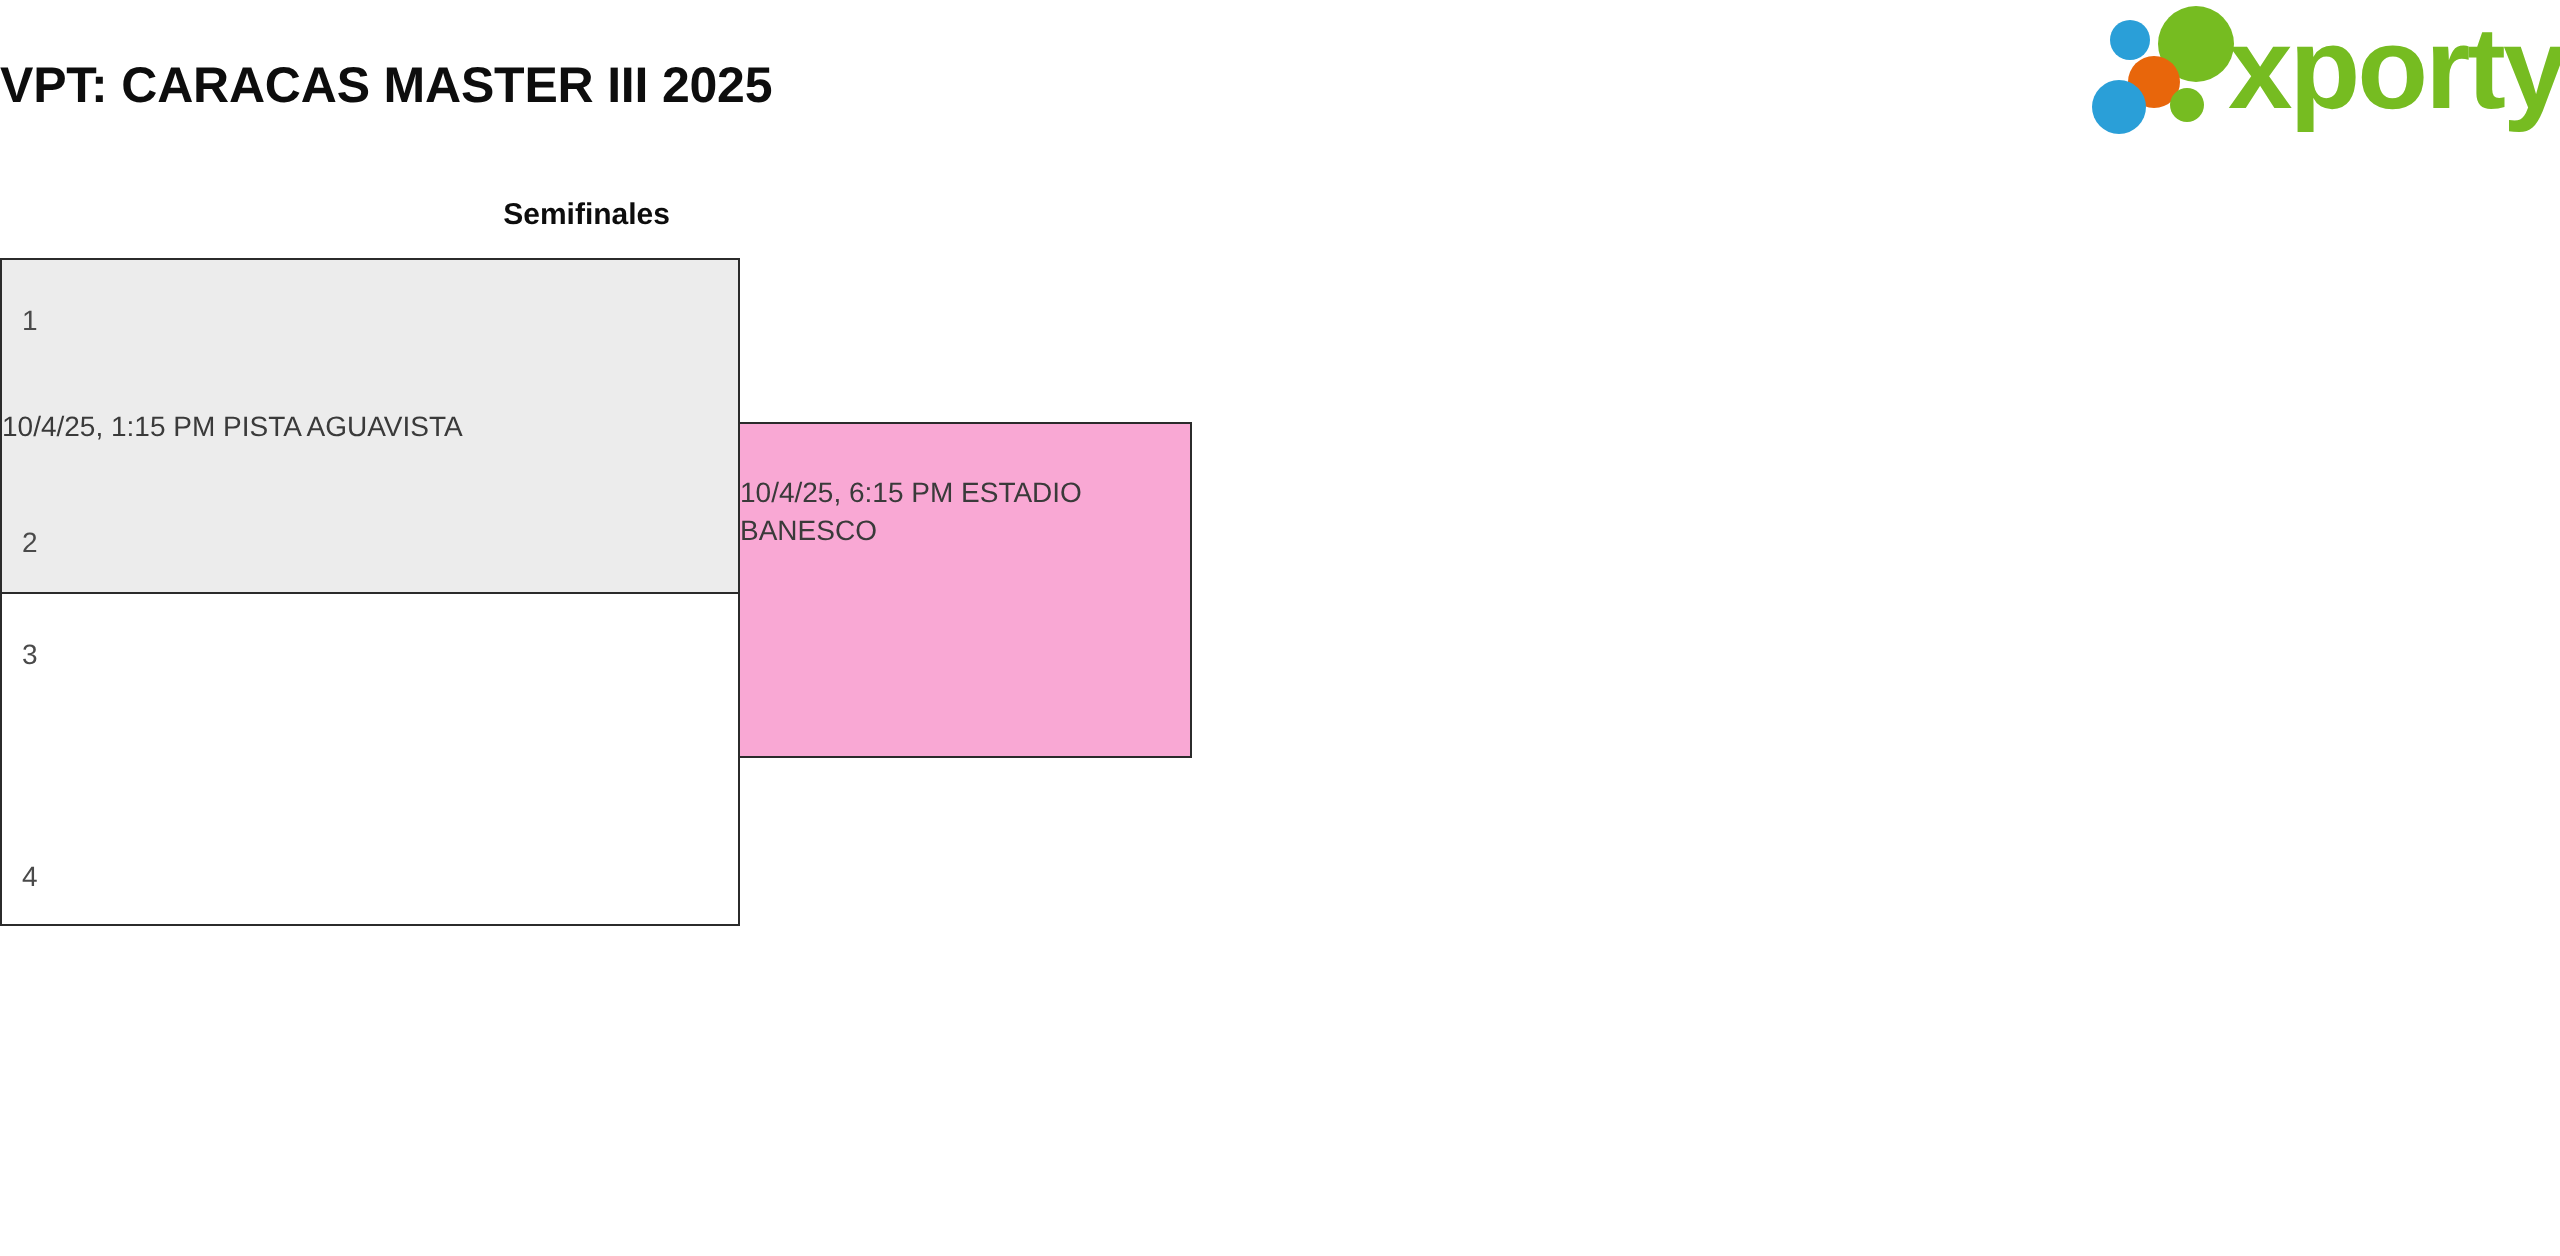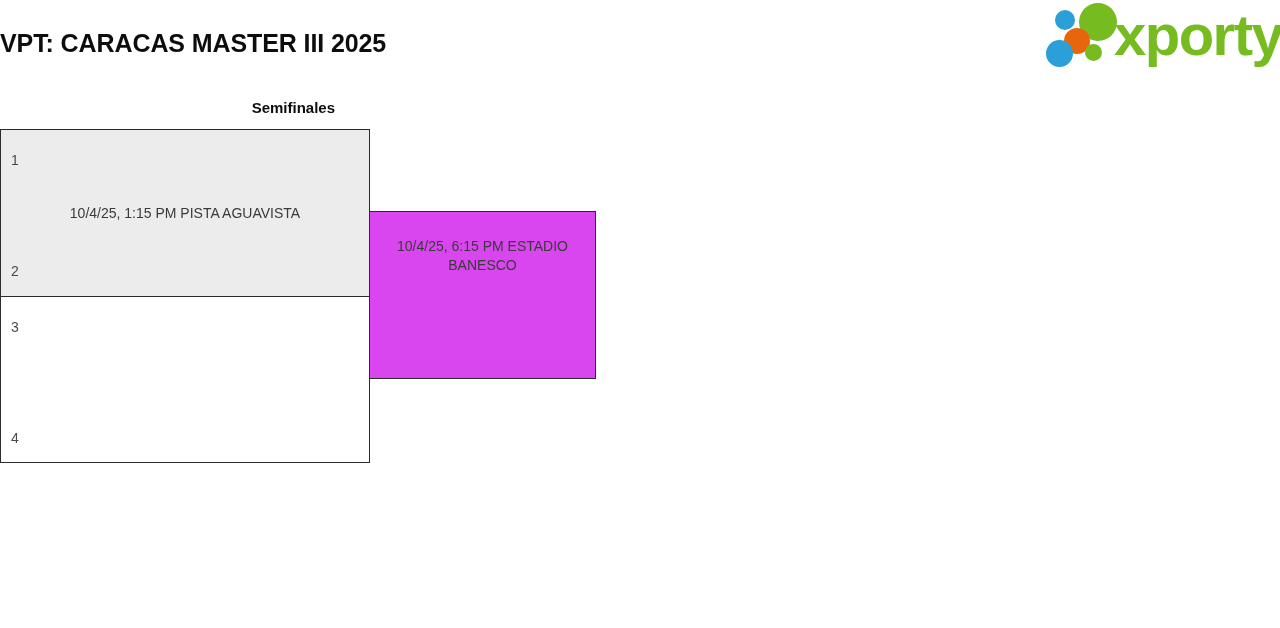--- a/index.html
+++ b/index.html
@@ -121,40 +121,39 @@
   .match-sf1 {
     left: 0;  top: 37px;  width: 370px; height: 168px;
     background: #ececec;
   }
   .match-sf2 {
     left: 0;  top: 204px; width: 370px; height: 167px;
     background: #ffffff;
   }
   .match-final {
     left: 369px; top: 119px; width: 227px; height: 168px;
-    background: #d946ef;
+    background: #f9a8d4;
   }
 
   .seed {
     position: absolute;
     left: 10px;
     font-size: 14px;
     color: #4a4a4a;
     line-height: 16px;
   }
   .seed-top    { top: 22px; }
   .seed-bottom { top: 133px; }
 
   .match-info {
     position: absolute;
     left: 0;
     width: 100%;
     box-sizing: border-box;
     padding: 0 0;
-    text-align: center;
     font-size: 14px;
     color: #3a3a3a;
     line-height: 19px;
   }
   .match-info-mid { top: 74px; }
   .match-info-top { top: 25px; }
 </style>
 </head>
 <body>
 

